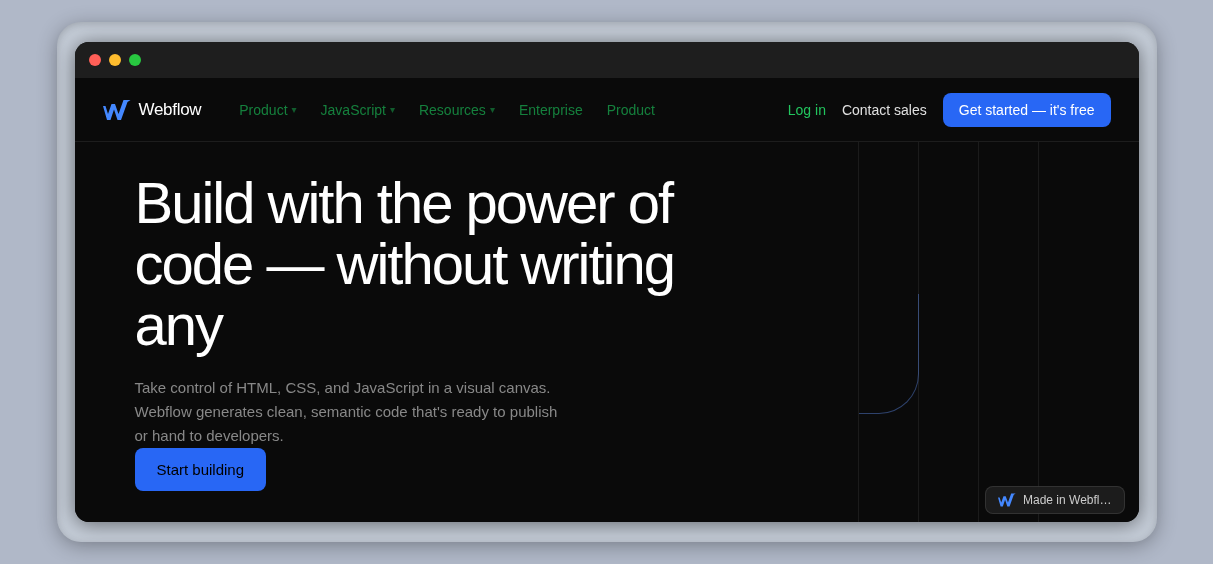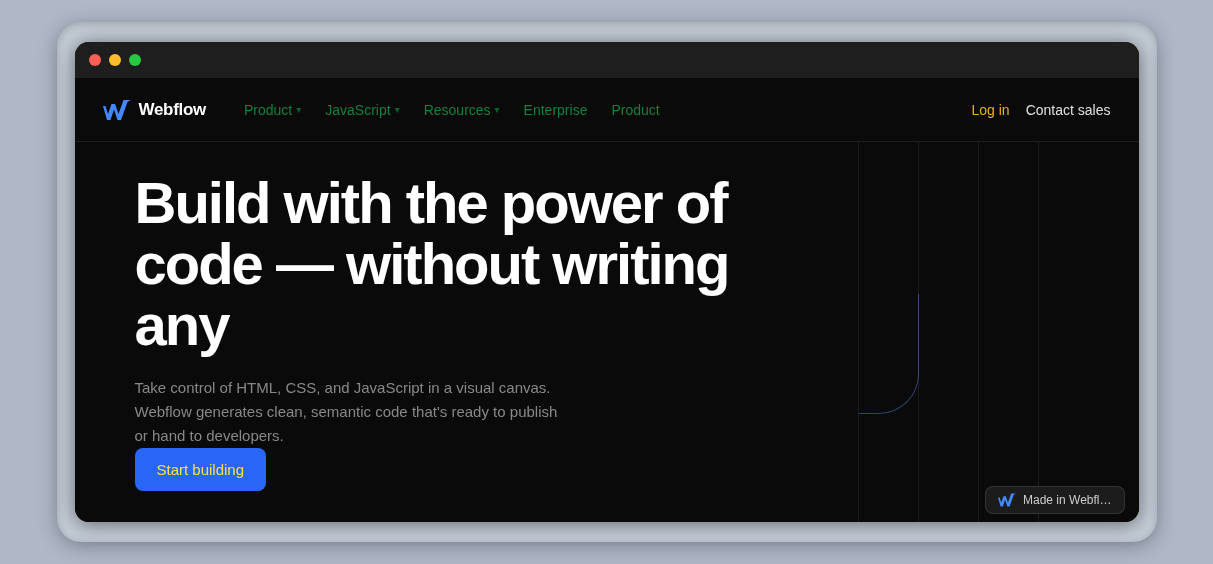--- a/index.html
+++ b/index.html
@@ -88,21 +88,21 @@
 
     .webflow-logo-icon {
       width: 28px;
       height: 20px;
       flex-shrink: 0;
     }
 
     .logo-text {
       color: #ffffff;
       font-size: 17px;
-      font-weight: 700;
+      font-weight: 400;
       letter-spacing: -0.3px;
     }
 
     .nav-links {
       display: flex;
       align-items: center;
       gap: 4px;
       flex: 1;
     }
 
@@ -125,21 +125,21 @@
     }
 
     .nav-right {
       display: flex;
       align-items: center;
       gap: 16px;
       flex-shrink: 0;
     }
 
     .nav-login {
-      color: #eab308;
+      color: #22c55e;
       font-size: 14px;
       cursor: pointer;
       padding-left: 15px;
     }
 
     .nav-contact {
       color: #e0e0e0;
       font-size: 14px;
       cursor: pointer;
     }
@@ -199,36 +199,36 @@
 
     .hero-content {
       position: relative;
       z-index: 2;
       max-width: 600px;
     }
 
     .hero-title {
       color: #ffffff;
       font-size: 58px;
-      font-weight: 700;
+      font-weight: 400;
       line-height: 1.05;
       letter-spacing: -2px;
       margin-bottom: 20px;
     }
 
     .hero-subtitle {
       color: #888888;
       font-size: 15px;
       line-height: 1.6;
       max-width: 440px;
     }
 
     .hero-cta {
       background: #2867f5;
-      color: #fde047;
+      color: #000000;
       font-size: 15px;
       font-weight: 500;
       padding: 13px 22px;
       border-radius: 8px;
       cursor: pointer;
       border: none;
       display: inline-block;
     }
 
     
@@ -291,20 +291,21 @@
             <span>Enterprise</span>
           </div>
           <div class="nav-item">
             <span>Product</span>
           </div>
         </div>
 
         <div class="nav-right">
           <span class="nav-login">Log in</span>
           <span class="nav-contact">Contact sales</span>
+          <button class="nav-cta">Get started — it's free</button>
         </div>
       </nav>
 
       <section class="hero-section">
 
         <div class="bg-lines">
           <div class="bg-line" style="right: 0px;"></div>
           <div class="bg-line" style="right: 60px;"></div>
           <div class="bg-line" style="right: 120px;"></div>
           <div class="bg-line" style="right: 180px;"></div>

